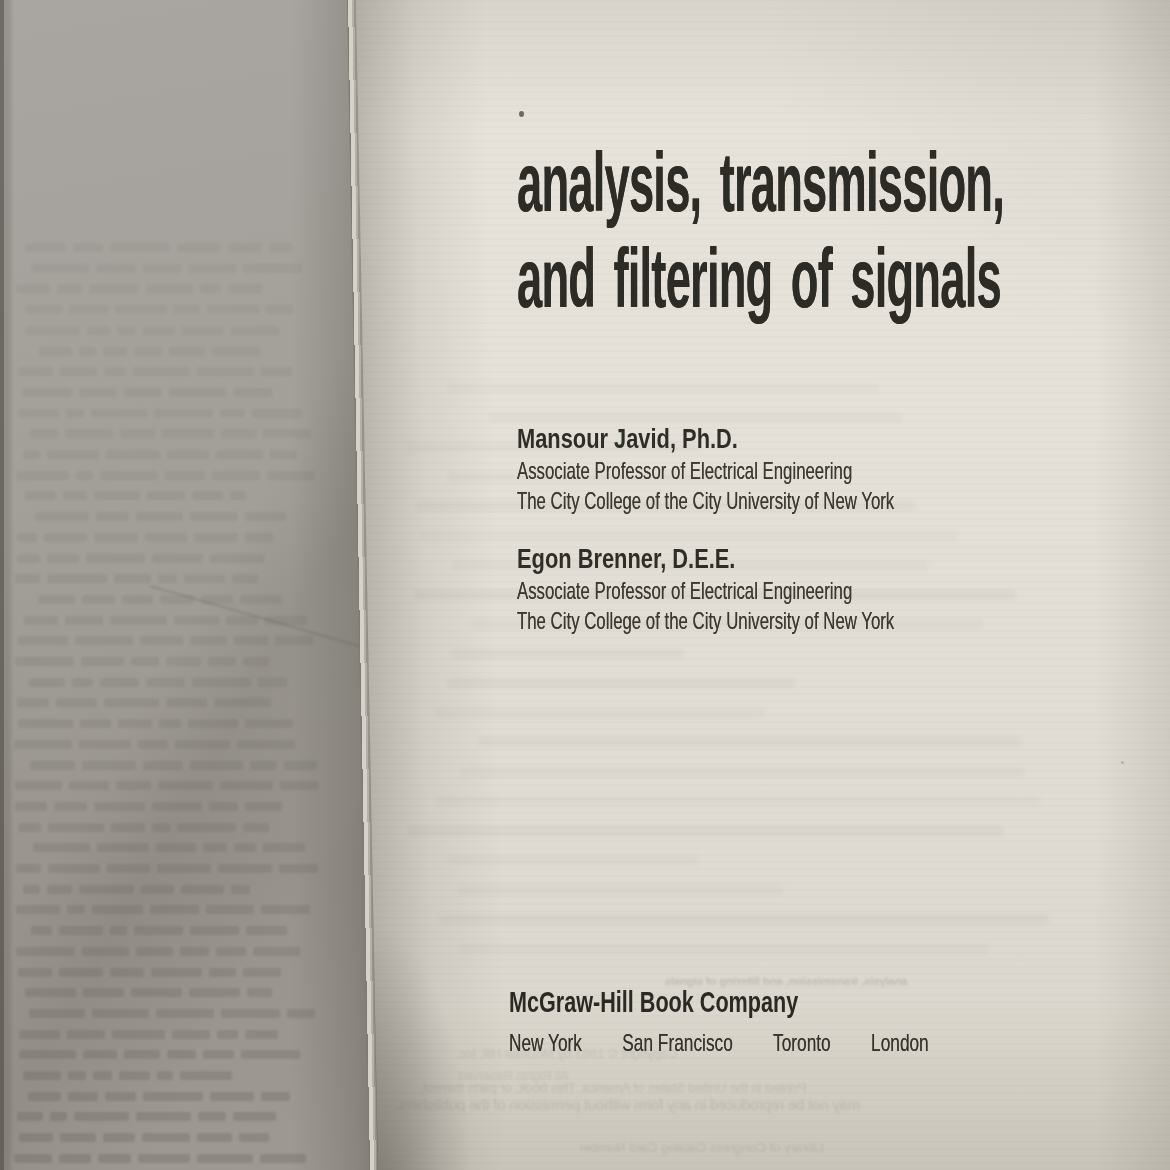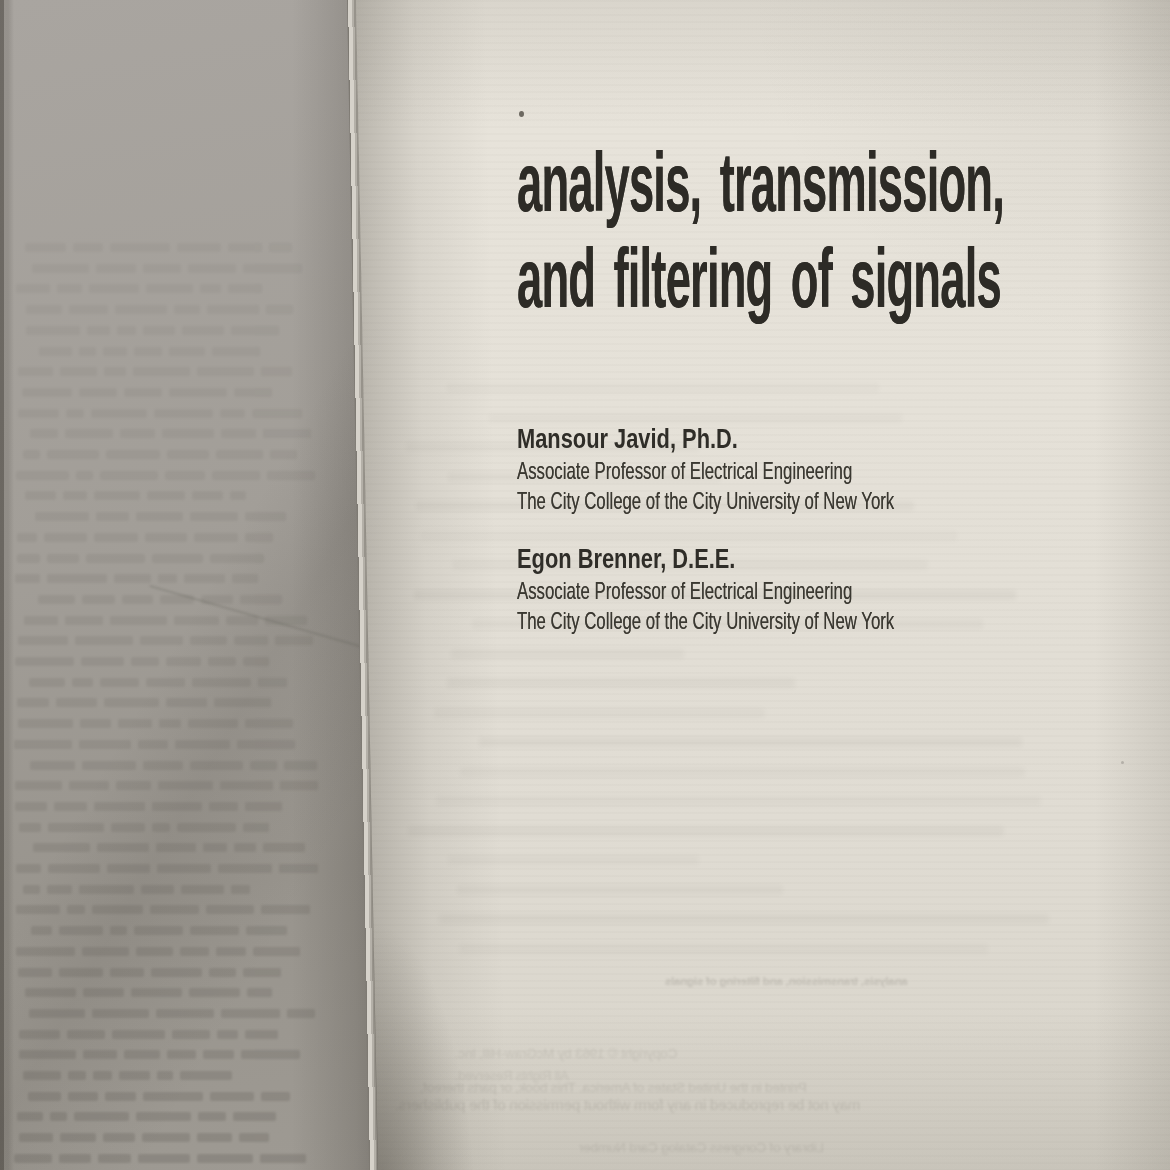--- a/index.html
+++ b/index.html
@@ -177,16 +177,25 @@
       <div class="author-affil">Associate Professor of Electrical Engineering</div>
       <div class="author-affil">The City College of the City University of New York</div>
     </div>
     <div class="author">
       <div class="author-name">Egon Brenner, D.E.E.</div>
       <div class="author-affil">Associate Professor of Electrical Engineering</div>
       <div class="author-affil">The City College of the City University of New York</div>
     </div>
   </div>
 
+  <div class="publisher-block">
+    <div class="pub-name">McGraw-Hill Book Company</div>
+    <div class="pub-cities">
+      <span>New York</span>
+      <span>San Francisco</span>
+      <span>Toronto</span>
+      <span>London</span>
+    </div>
+  </div>
 
   <div class="speck speck-top"></div>
   <div class="speck speck-right"></div>
 </div>
 
 </body></html>

